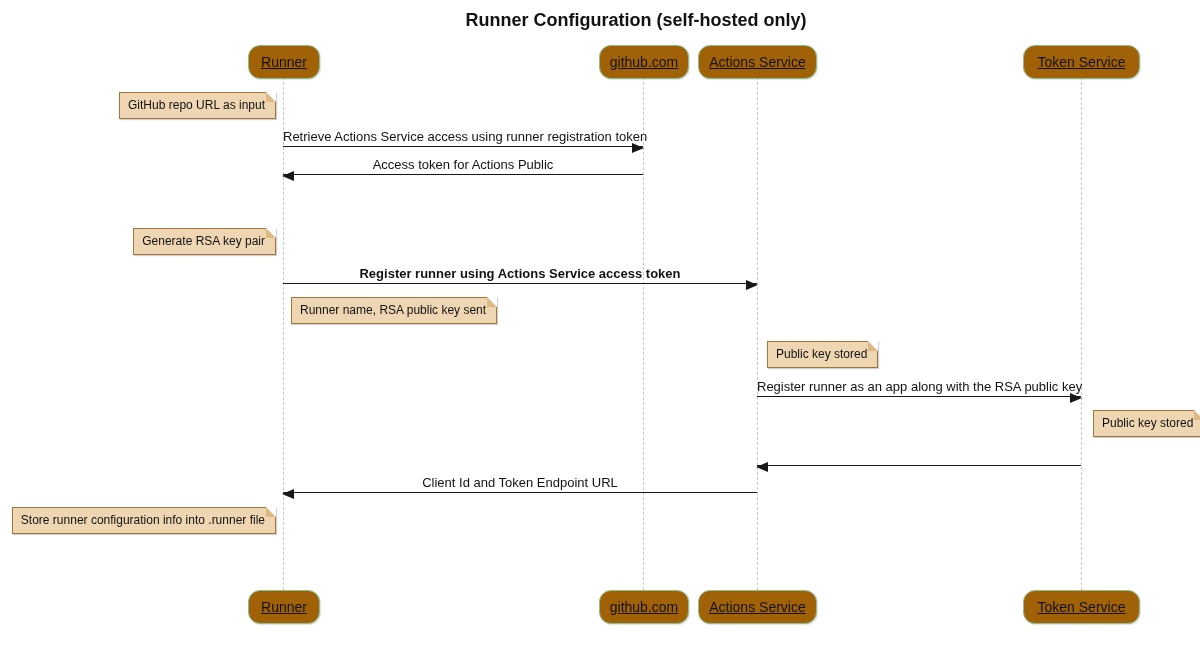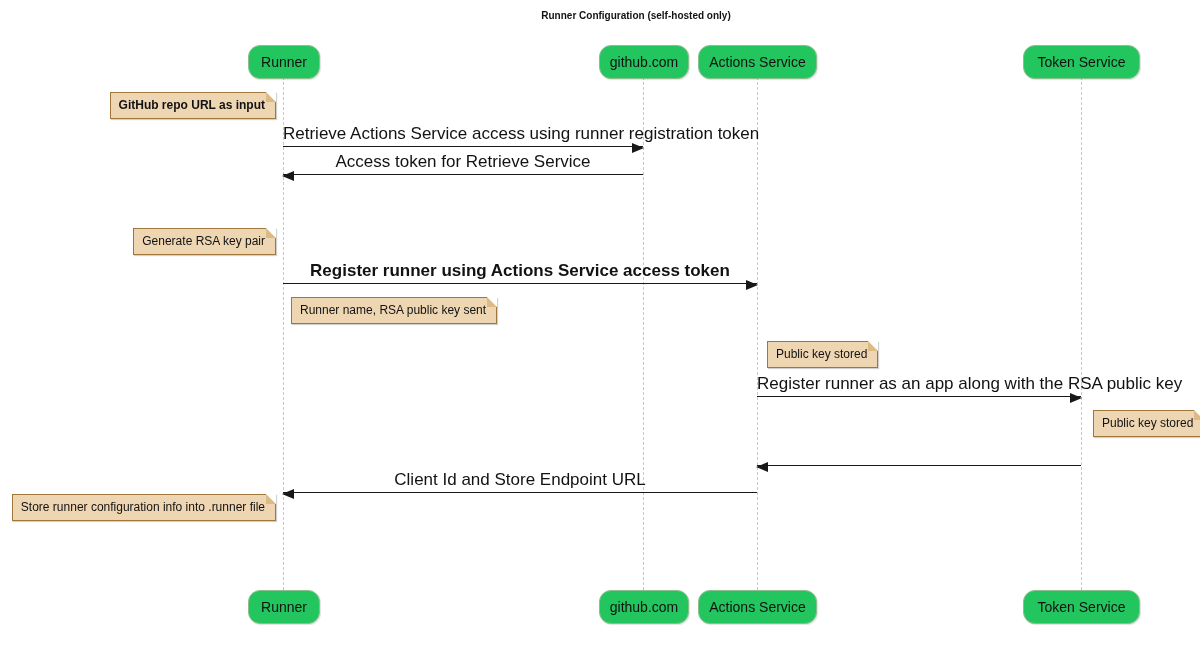--- a/index.html
+++ b/index.html
@@ -2,37 +2,38 @@
 <html><head>
 <meta charset="utf-8">
 <style>
   html,body { margin:0; padding:0; background:#ffffff; }
   .canvas {
     position:relative; width:1200px; height:647px; background:#ffffff;
     font-family:"Liberation Sans", sans-serif; color:#121212; overflow:hidden;
   }
   .title {
     position:absolute; top:10px; left:636px; transform:translateX(-50%);
-    font-size:10px; font-weight:bold; white-space:nowrap;
+    font-size:18px; font-weight:bold; white-space:nowrap;
   }
   .participant {
     position:absolute; height:32px; border-radius:12px;
-    background:#22c55e; border:1px solid #8abf8d;
+    background:#a16207; border:1px solid #8abf8d;
     display:flex; align-items:center; justify-content:center;
     font-size:14px; white-space:nowrap;
     box-shadow:1px 1px 1px rgba(0,0,0,0.12);
+    text-decoration:underline;
   }
   .lifeline {
     position:absolute; top:77px; height:513px; width:0;
     border-left:1px dashed #c8c8c8;
   }
   .msg { position:absolute; height:17px; }
   .msg .lbl {
     position:absolute; left:0; right:0; bottom:3px; text-align:center;
-    font-size:17px; white-space:nowrap;
+    font-size:13px; white-space:nowrap;
   }
   .msg .line { position:absolute; left:0; right:0; bottom:0; height:1px; background:#181818; }
   .head { position:absolute; width:0; height:0; bottom:-6px; }
   .head.r { right:-1px; border-top:5px solid transparent; border-bottom:5px solid transparent; border-left:12px solid #181818; }
   .head.l { left:-1px;  border-top:5px solid transparent; border-bottom:5px solid transparent; border-right:12px solid #181818; }
   .note {
     position:absolute; background:#efd6b3; border:1px solid #a0763b;
     font-size:12px; padding:5px 10px 6px 8px; white-space:nowrap;
     box-shadow:1px 1px 1px rgba(0,0,0,0.18);
   }
@@ -65,21 +66,21 @@
   <div class="participant" style="left:698px;  top:590px; width:117px;">Actions Service</div>
   <div class="participant" style="left:1023px; top:590px; width:115px;">Token Service</div>
 
   <div class="msg" style="left:283px; top:130px; width:360px;">
     <div class="lbl">Retrieve Actions Service access using runner registration token</div>
     <div class="line"></div>
     <div class="head r"></div>
   </div>
 
   <div class="msg" style="left:283px; top:158px; width:360px;">
-    <div class="lbl">Access token for Retrieve Service</div>
+    <div class="lbl">Access token for Actions Public</div>
     <div class="line"></div>
     <div class="head l"></div>
   </div>
 
   <div class="msg" style="left:283px; top:267px; width:474px;font-weight:bold;">
     <div class="lbl">Register runner using Actions Service access token</div>
     <div class="line"></div>
     <div class="head r"></div>
   </div>
 
@@ -88,25 +89,25 @@
     <div class="line"></div>
     <div class="head r"></div>
   </div>
 
   <div class="msg" style="left:757px; top:449px; width:324px;">
     <div class="line"></div>
     <div class="head l"></div>
   </div>
 
   <div class="msg" style="left:283px; top:476px; width:474px;">
-    <div class="lbl">Client Id and Store Endpoint URL</div>
+    <div class="lbl">Client Id and Token Endpoint URL</div>
     <div class="line"></div>
     <div class="head l"></div>
   </div>
 
-  <div class="note ralign" style="top:92px;font-weight:bold;">GitHub repo URL as input</div>
+  <div class="note ralign" style="top:92px;">GitHub repo URL as input</div>
   <div class="note ralign" style="top:188px;margin-top:40px;">Generate RSA key pair</div>
   <div class="note" style="left:291px; top:297px;">Runner name, RSA public key sent</div>
   <div class="note" style="left:767px; top:341px;">Public key stored</div>
   <div class="note" style="left:1093px; top:410px;">Public key stored</div>
-  <div class="note ralign" style="top:494px;">Store runner configuration info into .runner file</div>
+  <div class="note ralign" style="top:507px;">Store runner configuration info into .runner file</div>
 
 </div>
 
 </body></html>

